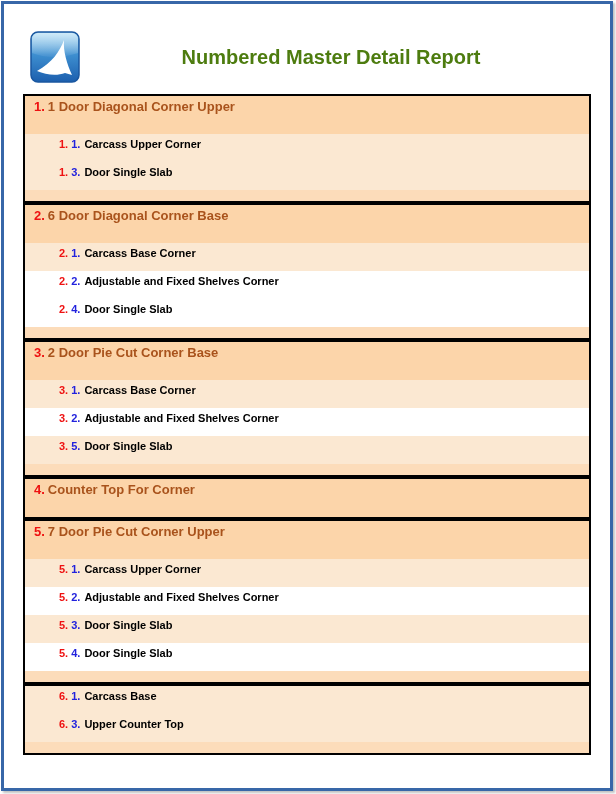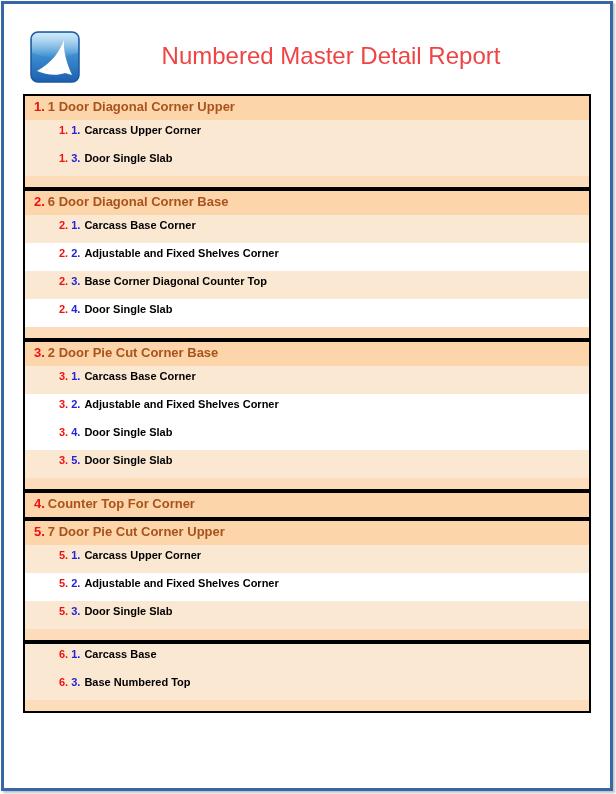--- a/index.html
+++ b/index.html
@@ -16,33 +16,33 @@
   
   .report-header{
     display:flex;align-items:center;
     padding:25px 0 0 0;height:55px;
   }
   .logo{
     width:50px;height:52px;margin-left:26px;flex:0 0 auto;
   }
   .title-wrap{flex:1;text-align:center;margin-right:28px;}
   .report-title{
-    font-size:24px;font-weight:normal;color:#ef4444;letter-spacing:0px;
+    font-size:20px;font-weight:bold;color:#4d7c0f;letter-spacing:0px;
     line-height:1.1;
   }
   
   .report-body{margin:10px 19px 0 19px;}
   .section{
     border:2px solid #000;
     margin:0;
     background:#fff;
   }
   .section-header{
     background:var(--header-bg,#FCD5AA);
-    height:24px;line-height:22px;
+    height:38px;line-height:22px;
     padding-left:9px;
     font-size:13px;font-weight:bold;
     white-space:nowrap;overflow:hidden;
   }
   .section-header .num{color:var(--number-primary,#EE1111);}
   .section-header .ttl{color:var(--header-text,#A9531C);padding-left:3px;}
   .detail-row{
     height:28px;line-height:21px;
     padding-left:34px;
     font-size:11px;font-weight:bold;
@@ -108,23 +108,20 @@
       </div>
       <div>
     <div class="detail-row alt">
       <span class="n1">2.</span><span class="n2">1.</span><span class="lbl">Carcass Base Corner</span>
     </div>
 
     <div class="detail-row plain">
       <span class="n1">2.</span><span class="n2">2.</span><span class="lbl">Adjustable and Fixed Shelves Corner</span>
     </div>
 
-    <div class="detail-row alt">
-      <span class="n1">2.</span><span class="n2">3.</span><span class="lbl">Base Corner Diagonal Counter Top</span>
-    </div>
 
     <div class="detail-row plain">
       <span class="n1">2.</span><span class="n2">4.</span><span class="lbl">Door Single Slab</span>
     </div>
   </div>
       <div class="section-footer"></div>
     </div>
 
     <div class="section">
       <div class="section-header">
@@ -133,23 +130,20 @@
       <div>
     <div class="detail-row alt">
       <span class="n1">3.</span><span class="n2">1.</span><span class="lbl">Carcass Base Corner</span>
     </div>
 
     <div class="detail-row plain">
       <span class="n1">3.</span><span class="n2">2.</span><span class="lbl">Adjustable and Fixed Shelves Corner</span>
     </div>
 
 
-    <div class="detail-row plain">
-      <span class="n1">3.</span><span class="n2">4.</span><span class="lbl">Door Single Slab</span>
-    </div>
 
     <div class="detail-row alt">
       <span class="n1">3.</span><span class="n2">5.</span><span class="lbl">Door Single Slab</span>
     </div>
   </div>
       <div class="section-footer"></div>
     </div>
 
     <div class="section">
       <div class="section-header">
@@ -169,32 +163,35 @@
     </div>
 
     <div class="detail-row plain">
       <span class="n1">5.</span><span class="n2">2.</span><span class="lbl">Adjustable and Fixed Shelves Corner</span>
     </div>
 
     <div class="detail-row alt">
       <span class="n1">5.</span><span class="n2">3.</span><span class="lbl">Door Single Slab</span>
     </div>
 
+    <div class="detail-row plain">
+      <span class="n1">5.</span><span class="n2">4.</span><span class="lbl">Door Single Slab</span>
+    </div>
   </div>
       <div class="section-footer"></div>
     </div>
 
     <div class="section">
       <div>
     <div class="detail-row alt">
       <span class="n1">6.</span><span class="n2">1.</span><span class="lbl">Carcass Base</span>
     </div>
 
 
     <div class="detail-row alt">
-      <span class="n1">6.</span><span class="n2">3.</span><span class="lbl">Base Numbered Top</span>
+      <span class="n1">6.</span><span class="n2">3.</span><span class="lbl">Upper Counter Top</span>
     </div>
   </div>
       <div class="section-footer"></div>
     </div>
   </div>
 
 </div>
 
 </body></html>

